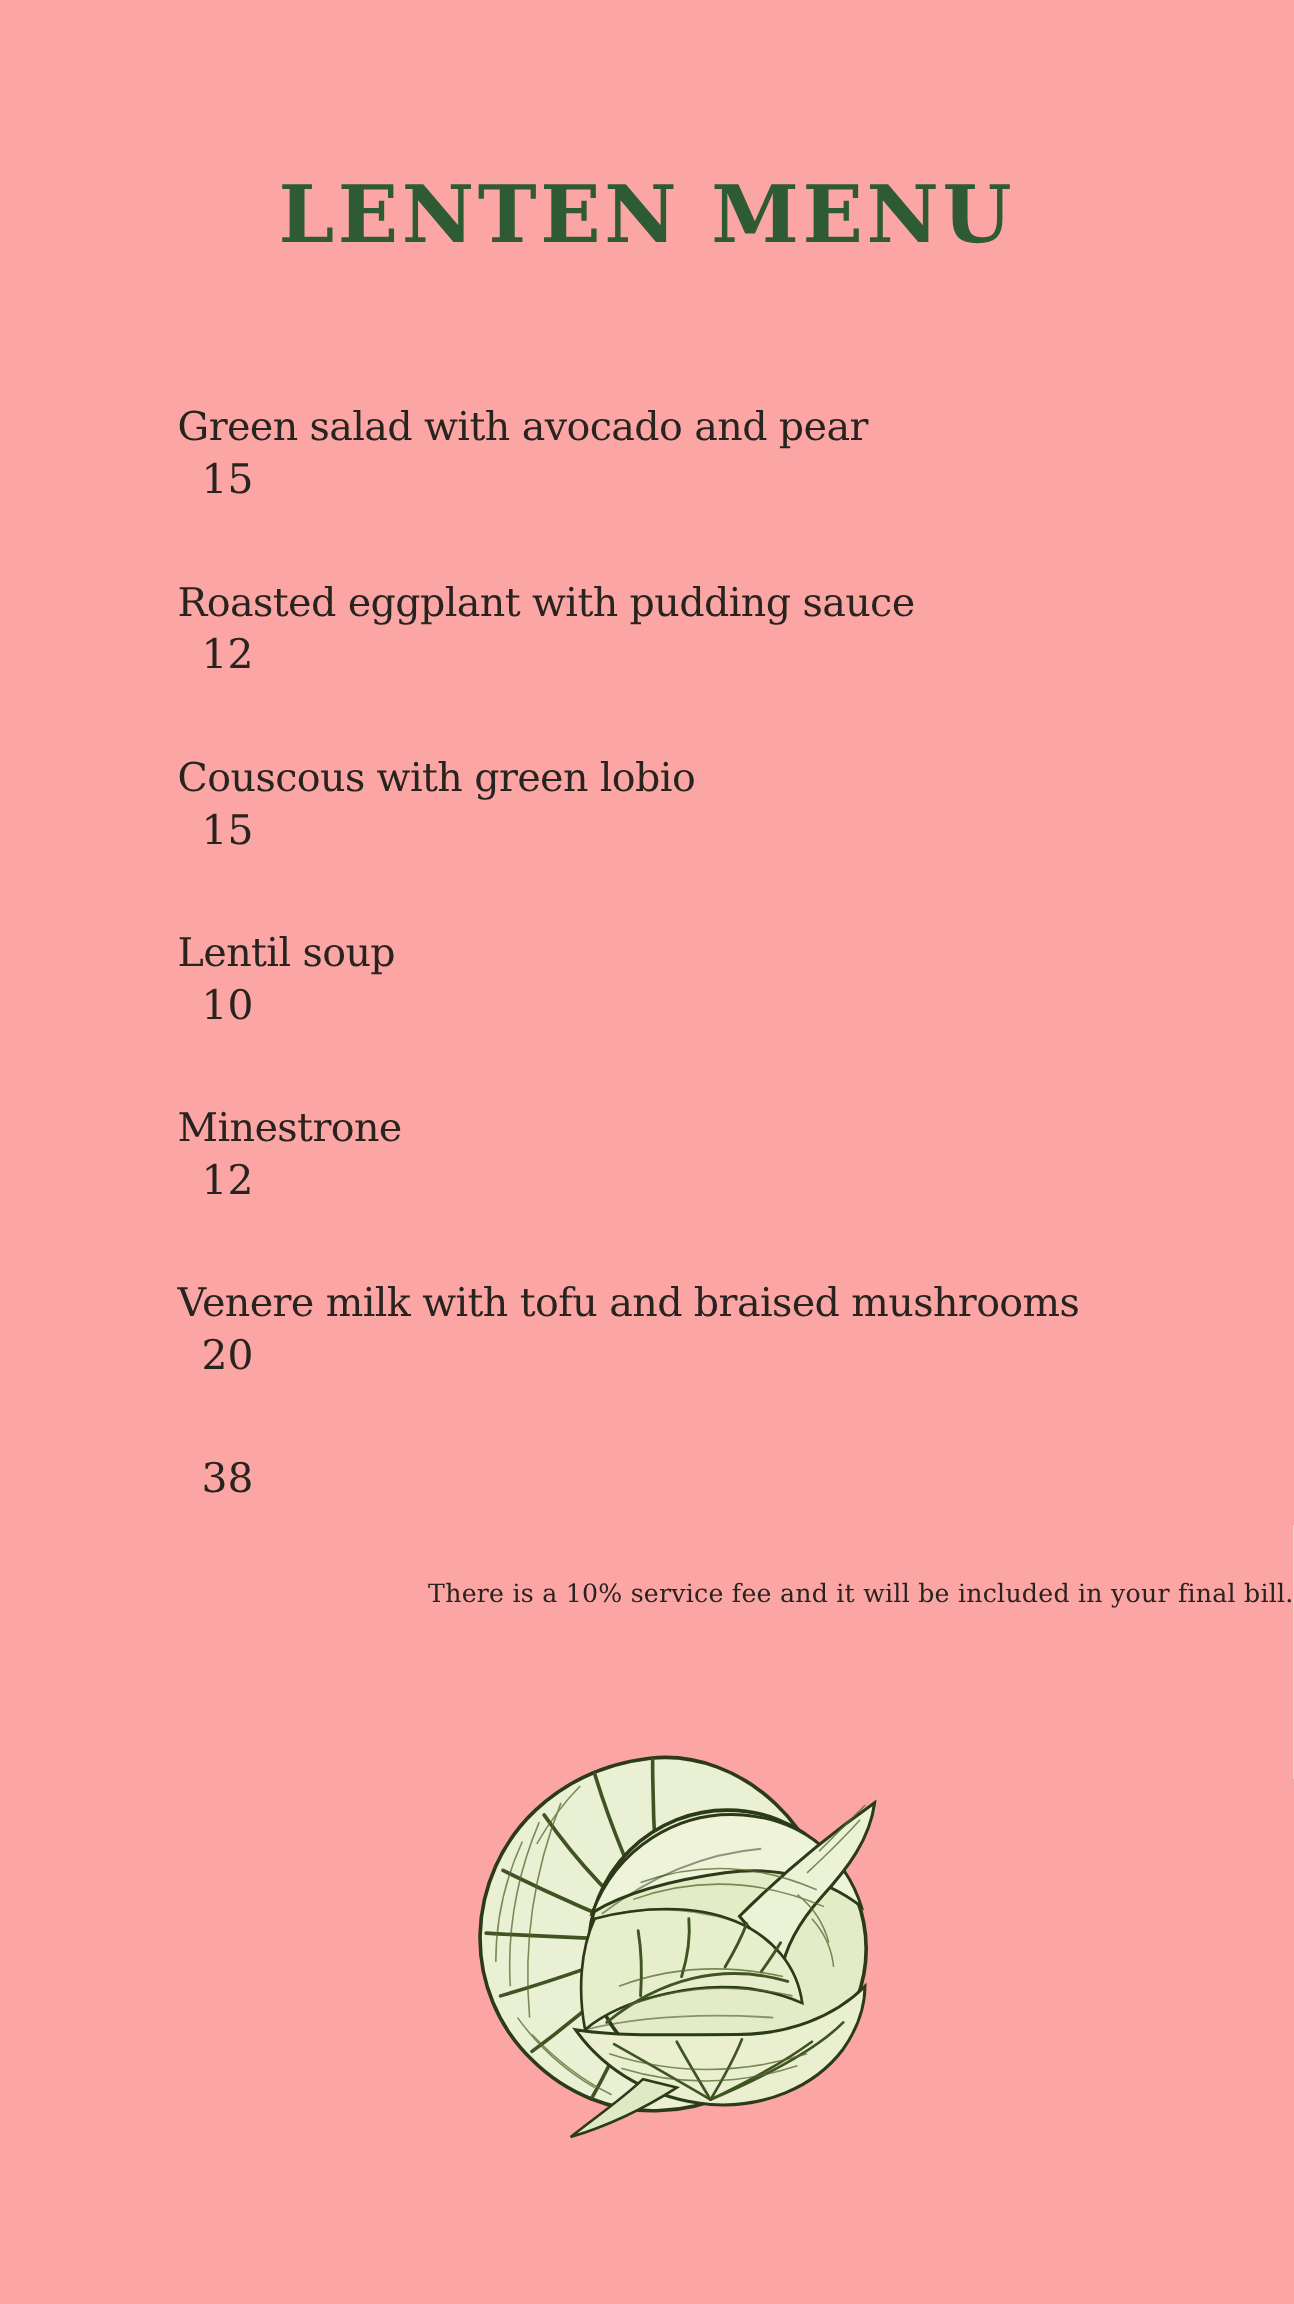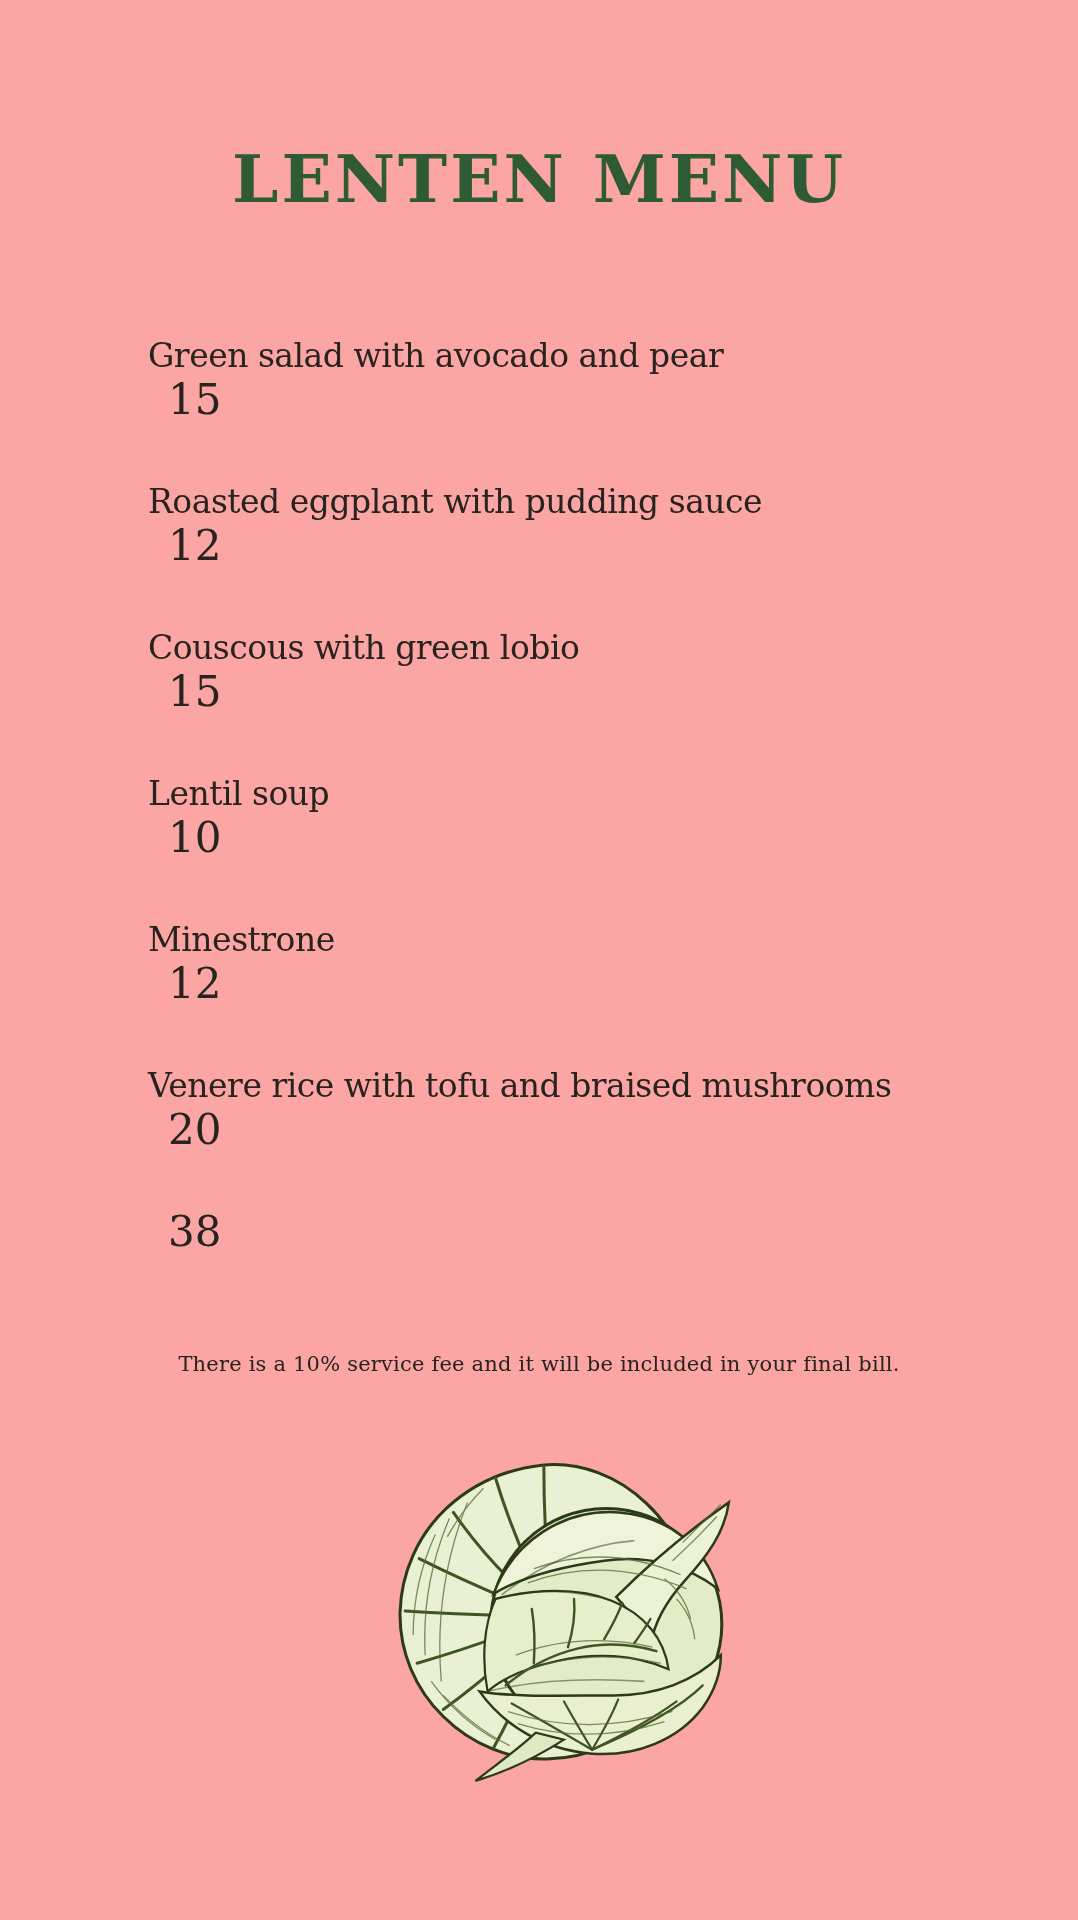--- a/index.html
+++ b/index.html
@@ -41,31 +41,31 @@
     line-height: 44px;
     margin-bottom: 58px;
     flex-direction: column;
   }
   .item-name {
     font-size: 33px;
     letter-spacing: -0.5px;
     color: #27231f;
   }
   .item-price {
-    font-size: 42px;
+    font-size: 34px;
     color: #27231f;
     padding-left: 20px;
     white-space: nowrap;
   }
   .service-note {
     position: absolute;
-    top: 1352px;
+    top: 1316px;
     left: 0;
     width: 100%;
-    text-align: center;
+    text-align: right;
     font-size: 21px;
     letter-spacing: 0.2px;
     color: #27231f;
   }
   .cabbage-wrap {
     position: absolute;
     top: 1448px;
     left: 383px;
     width: 372px;
     height: 342px;
@@ -94,21 +94,21 @@
     </div>
     <div class="menu-row">
       <span class="item-name">Lentil soup</span>
       <span class="item-price">10</span>
     </div>
     <div class="menu-row">
       <span class="item-name">Minestrone</span>
       <span class="item-price">12</span>
     </div>
     <div class="menu-row">
-      <span class="item-name">Venere rice with tofu and braised mushrooms</span>
+      <span class="item-name">Venere milk with tofu and braised mushrooms</span>
       <span class="item-price">20</span>
     </div>
     <div class="menu-row">
       <span class="item-price">38</span>
     </div>
   </div>
 
   <div class="service-note">There is a 10% service fee and it will be included in your final bill.</div>
 
   <div class="cabbage-wrap">

